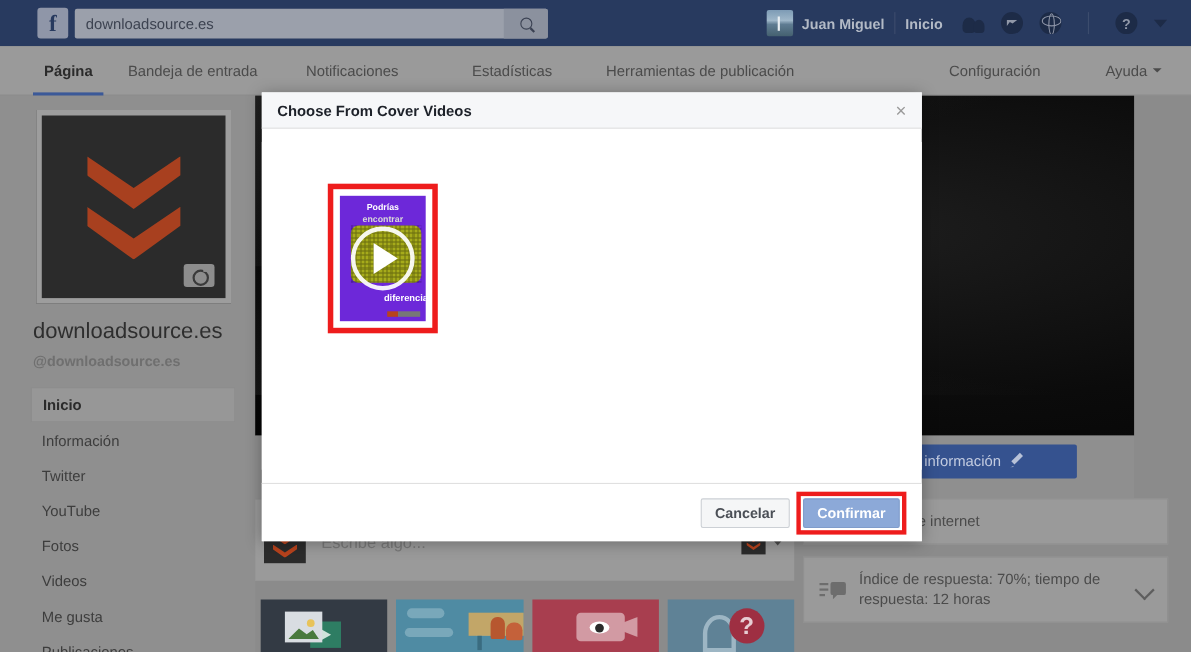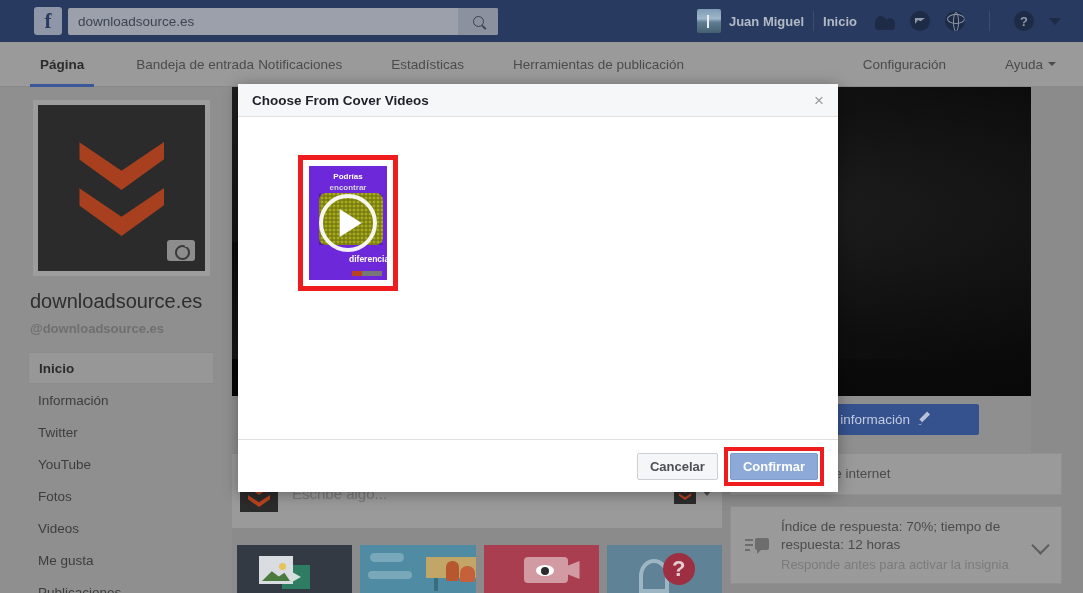--- a/index.html
+++ b/index.html
@@ -198,21 +198,21 @@
   .rc-ico .bub:after { content:""; position:absolute; left:2px; bottom:-4px; width:5px; height:5px;
     background:#6d6d6d; clip-path: polygon(0 0,100% 0,0 100%); }
   .rc-ico .ln { position:absolute; left:0; width:8px; height:2px; background:#6d6d6d; }
   .chev-down { margin-left:auto; width:13px; height:13px; border-right:2.4px solid #5e5e5e;
     border-bottom:2.4px solid #5e5e5e; transform: rotate(45deg); flex:none; }
 
   
   .modal {
     position:absolute; left:238px; top:84px; width:600px; height:408px;
     background:#fff; box-shadow: 0 2px 14px rgba(0,0,0,.35);
-    z-index: 50; display:flex; flex-direction:column;
+    z-index: 50; display:flex; flex-direction:column;gap:12px;
   }
   .modal-head { height:33px; border-bottom:1px solid #e0e0e0; background:#f6f7f9;
     display:flex; align-items:center; padding:0 14px; flex:none; }
   .modal-title { font-size:13.5px; font-weight:bold; color:#1d2129; }
   .modal-close { margin-left:auto; font-size:17px; color:#9a9a9a; line-height:1; }
   .modal-body { flex:1; background:#fff; position:relative; overflow:hidden; }
   .vid-sel { position:absolute; left:60px; top:38px; width:100px; height:136px;
     border:5px solid #ee1c1c; background:#fff; padding:6px; }
   .vid-thumb { width:100%; height:100%; background:#6d28d9; position:relative; overflow:hidden; }
   .vt-line1 { position:absolute; top:6px; left:0; right:0; text-align:center;
@@ -268,23 +268,23 @@
           <span class="ic-globe"></span>
           <span class="fb-div"></span>
           <span class="ic-help">?</span>
           <span class="caret-d"></span>
         </span>
       </div>
     </div>
 
     <div class="nav-row">
       <span class="nav-tab active" style="margin-left:38px">Página</span>
-      <span class="nav-tab" style="margin-left:48px">Bandeja de entrada</span>
-      <span class="nav-tab" style="">Notificaciones</span>
-      <span class="nav-tab" style="margin-left:45px">Estadísticas</span>
+      <span class="nav-tab" style="margin-left:28px">Bandeja de entrada</span>
+      <span class="nav-tab" style="margin-left:40px">Notificaciones</span>
+      <span class="nav-tab" style="margin-left:63px">Estadísticas</span>
       <span class="nav-tab" style="margin-left:45px">Herramientas de publicación</span>
       <span class="nav-sep"></span>
       <span class="nav-tab">Configuración</span>
       <span class="nav-tab" style="margin-left:55px; margin-right:25px">
         <span>Ayuda</span>
         <span class="caret-sm"></span>
       </span>
     </div>
 
     <div class="sidebar">
@@ -369,21 +369,20 @@
       </div>
       <div class="rcard">
         <span class="rc-ico">
           <span class="ln" style="top:4px"></span>
           <span class="ln" style="top:9px"></span>
           <span class="ln" style="top:14px; width:5px"></span>
           <span class="bub"></span>
         </span>
         <span>
           <span class="rcard-txt" style="display:block">Índice de respuesta: 70%; tiempo de respuesta: 12 horas</span>
-          <span class="rcard-sub" style="display:block">Responde antes para activar la insignia</span>
         </span>
         <span class="chev-down"></span>
       </div>
     </div>
   </div>
 
   <div class="modal">
     <div class="modal-head">
       <span class="modal-title">Choose From Cover Videos</span>
       <span class="modal-close">×</span>

